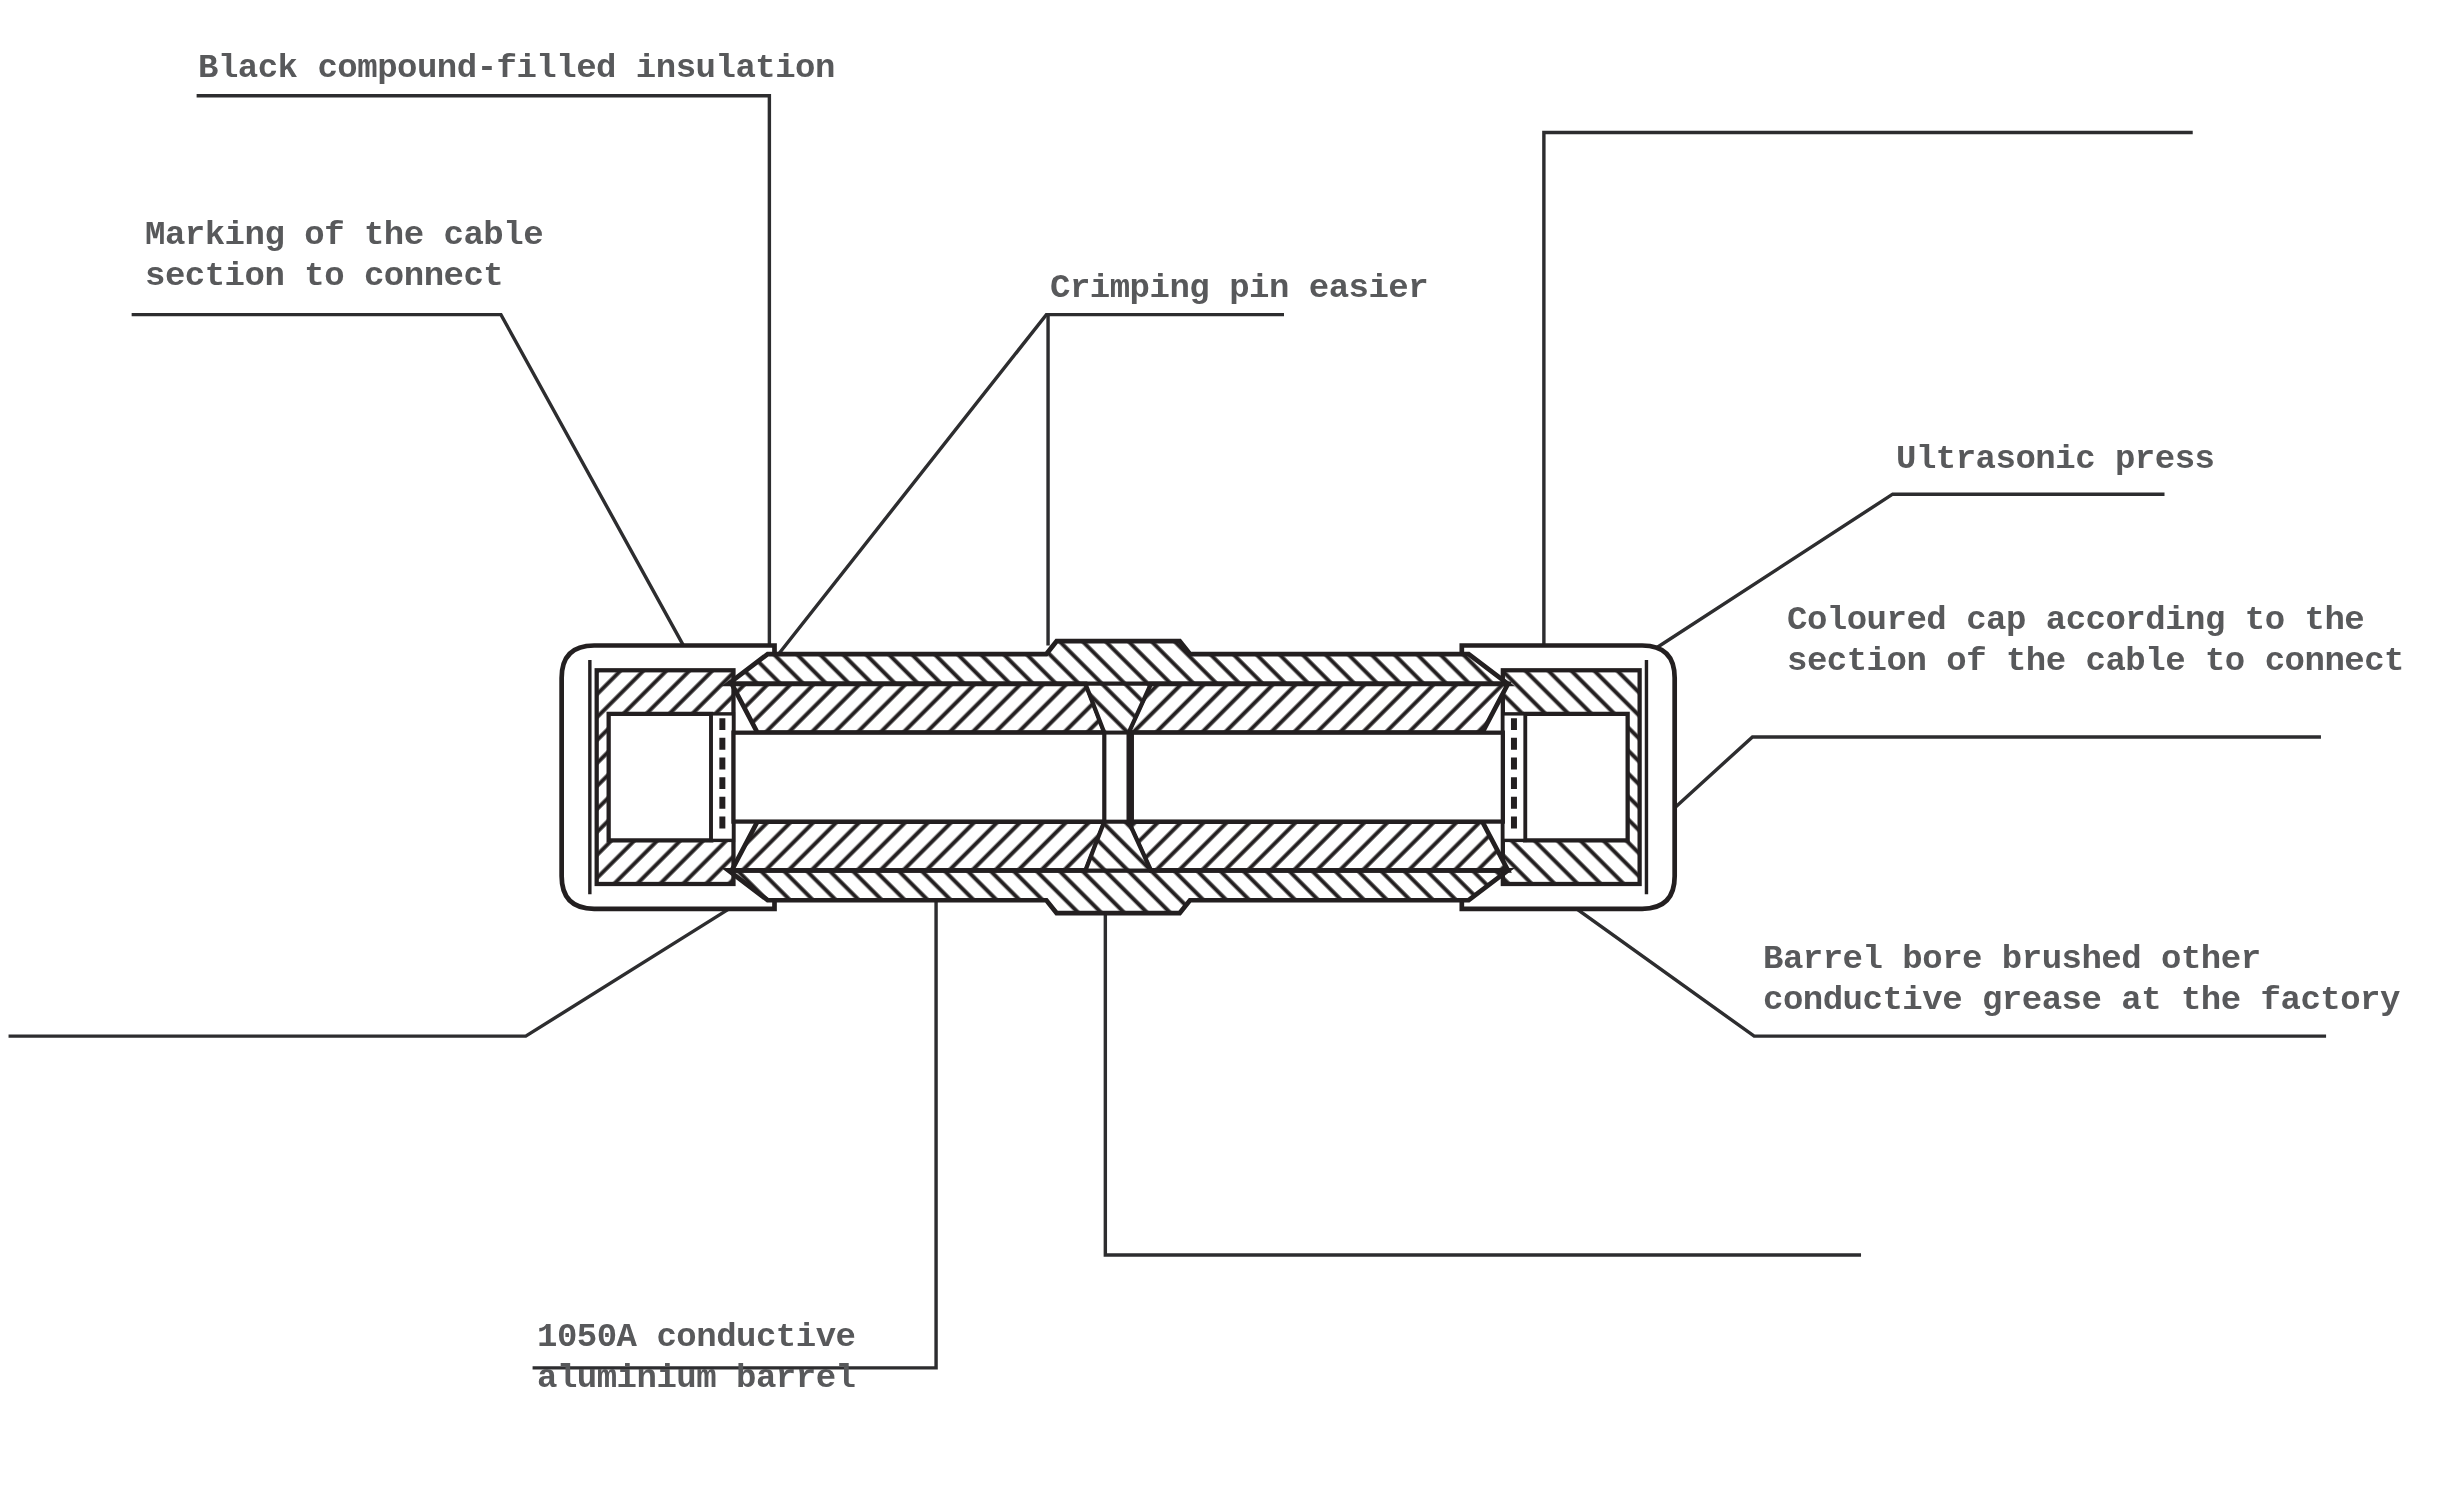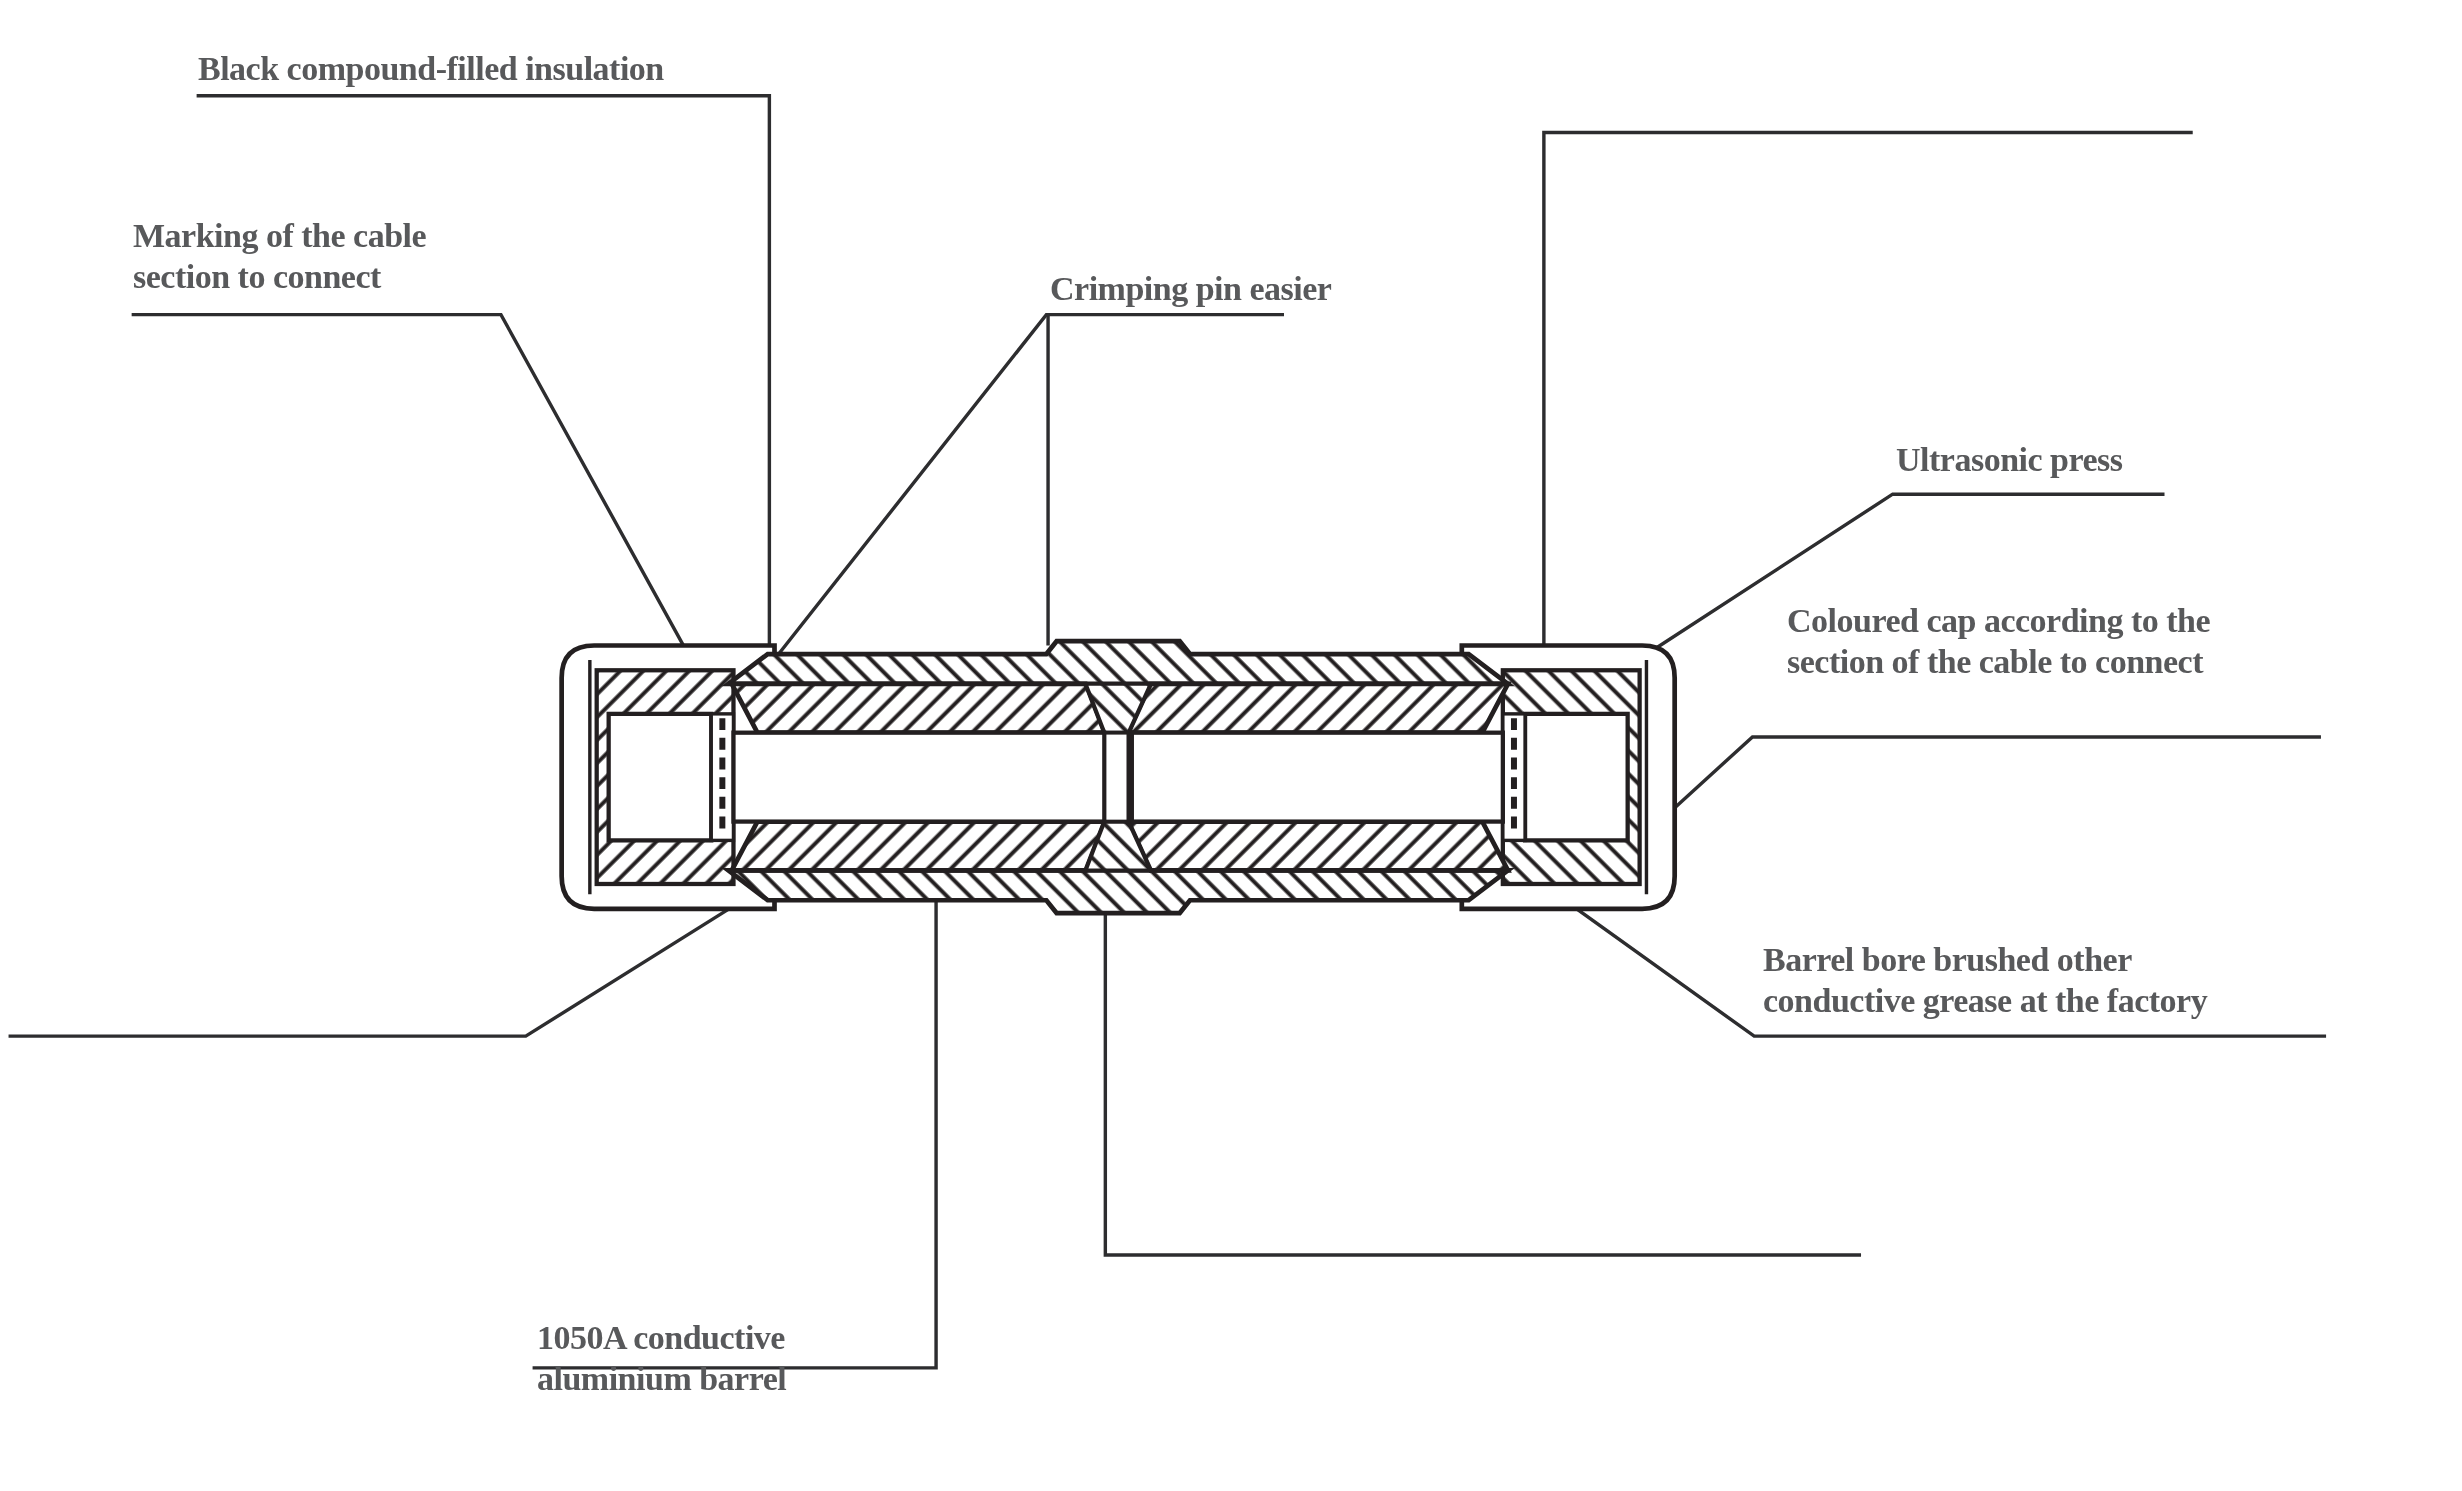--- a/index.html
+++ b/index.html
@@ -6,21 +6,21 @@
     margin: 0;
     padding: 0;
     background: #ffffff;
   }
   .stage {
     position: relative;
     width: 2462px;
     height: 1491px;
     background: #ffffff;
     overflow: hidden;
-    font-family: Liberation Serif, serif;
+    font-family: Liberation Mono, monospace;
   }
   .stage svg {
     position: absolute;
     left: 0;
     top: 0;
   }
   .callout {
     position: absolute;
     color: #58595b;
     font-size: 34px;
@@ -96,21 +96,21 @@
       <rect x="858" y="857" width="434" height="104" fill="#ffffff" stroke-width="5"></rect>
       <rect x="1324" y="857" width="434" height="104" fill="#ffffff" stroke-width="5"></rect>
 
       <path d="M 1270 800 L 1346 800 L 1320 857 L 1292 857 Z" fill="url(#hInsul)" stroke-width="4.5"></path>
       <path d="M 1292 961 L 1320 961 L 1346 1018 L 1270 1018 Z" fill="url(#hInsul)" stroke-width="4.5"></path>
       <rect x="1292" y="857" width="28" height="104" fill="#ffffff" stroke-width="4.5"></rect>
     </g>
   </svg>
 
   <div class="callout" style="left:198px;  top:48px;">Black compound-filled insulation</div>
-  <div class="callout" style="left:133px;  top:215px;">Marking of the cable
+  <div class="callout" style="left:145px;  top:215px;">Marking of the cable
 section to connect</div>
   <div class="callout" style="left:1050px; top:268px;">Crimping pin easier</div>
   <div class="callout" style="left:1896px; top:439px;">Ultrasonic press</div>
   <div class="callout" style="left:1787px; top:600px;">Coloured cap according to the
 section of the cable to connect</div>
   <div class="callout" style="left:1763px; top:939px;">Barrel bore brushed other
 conductive grease at the factory</div>
   <div class="callout" style="left:537px;  top:1281px;margin-top:36px;">1050A conductive
 aluminium barrel</div>
 

